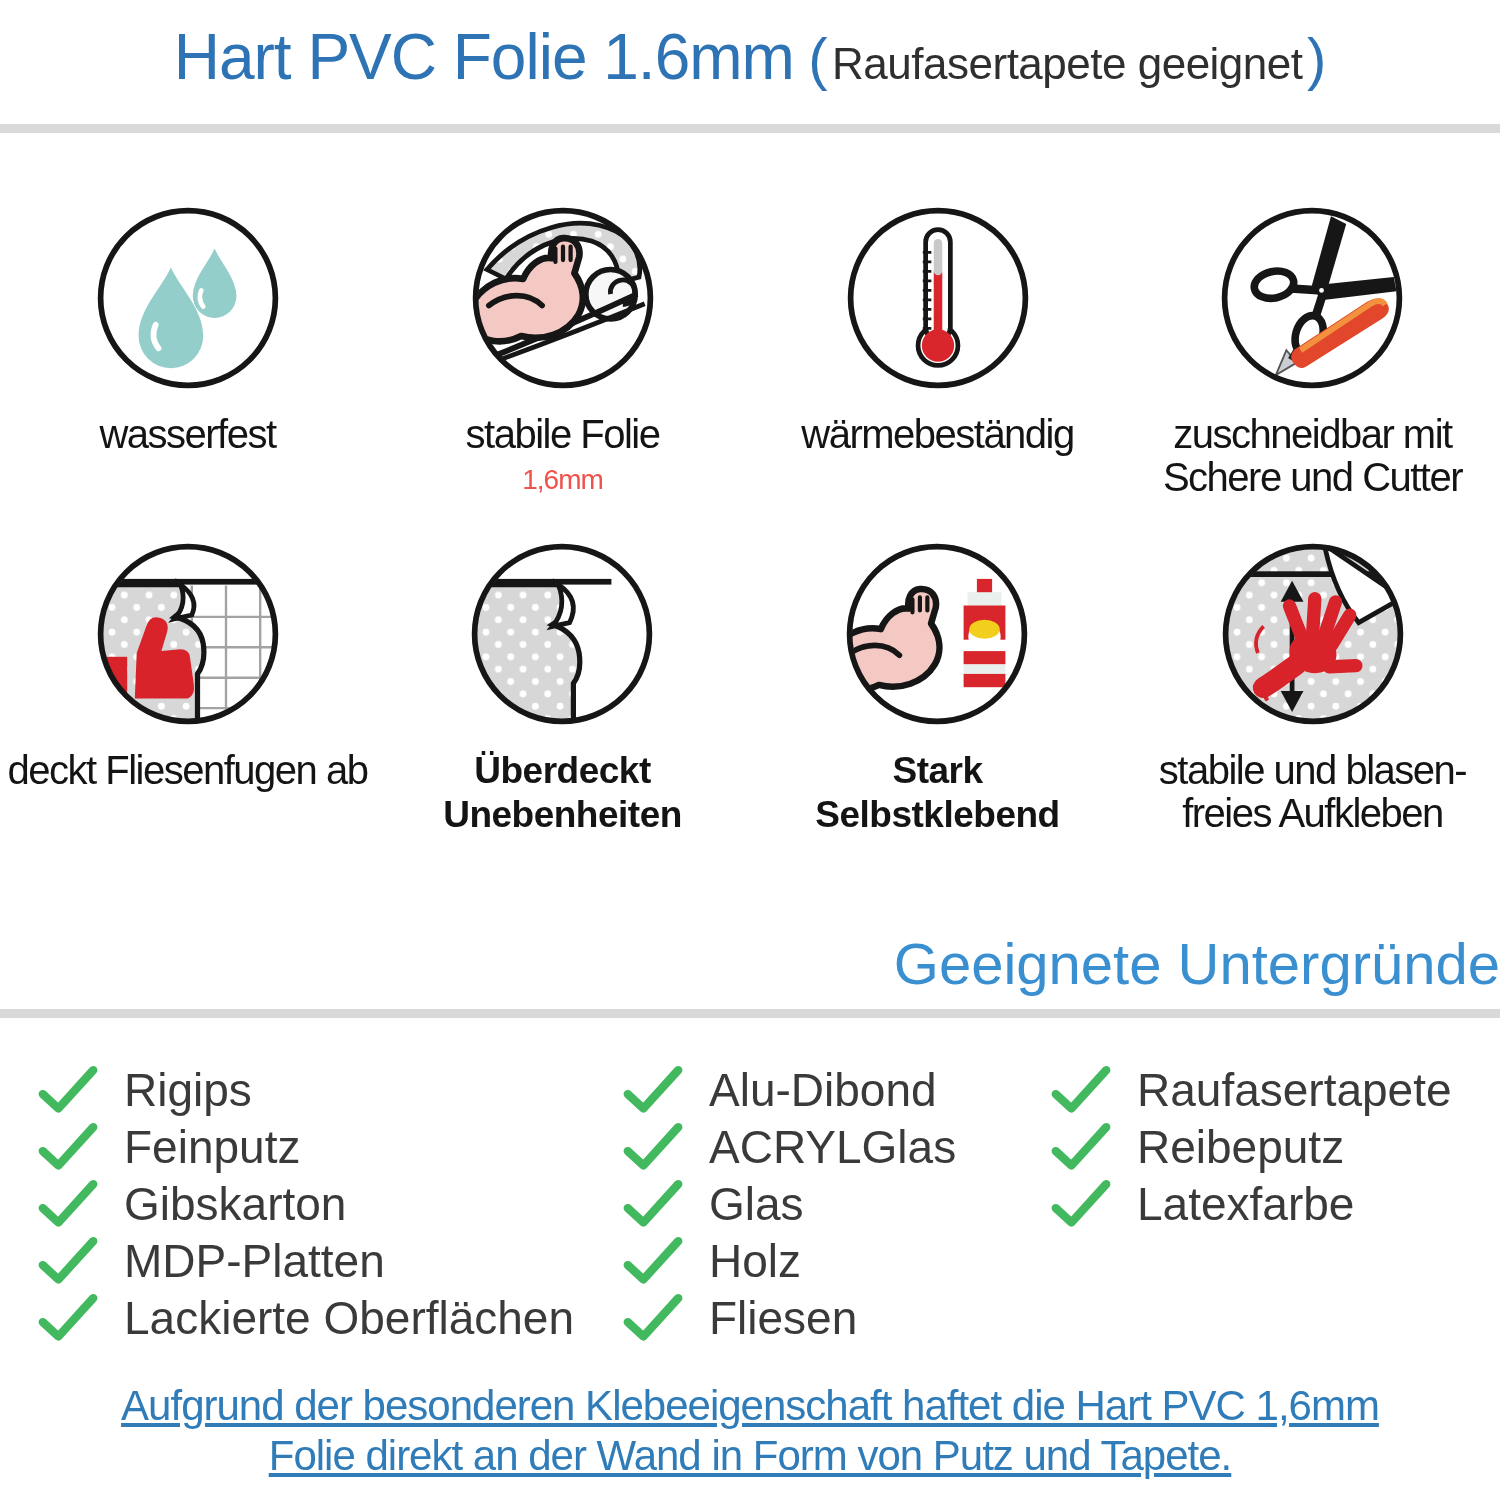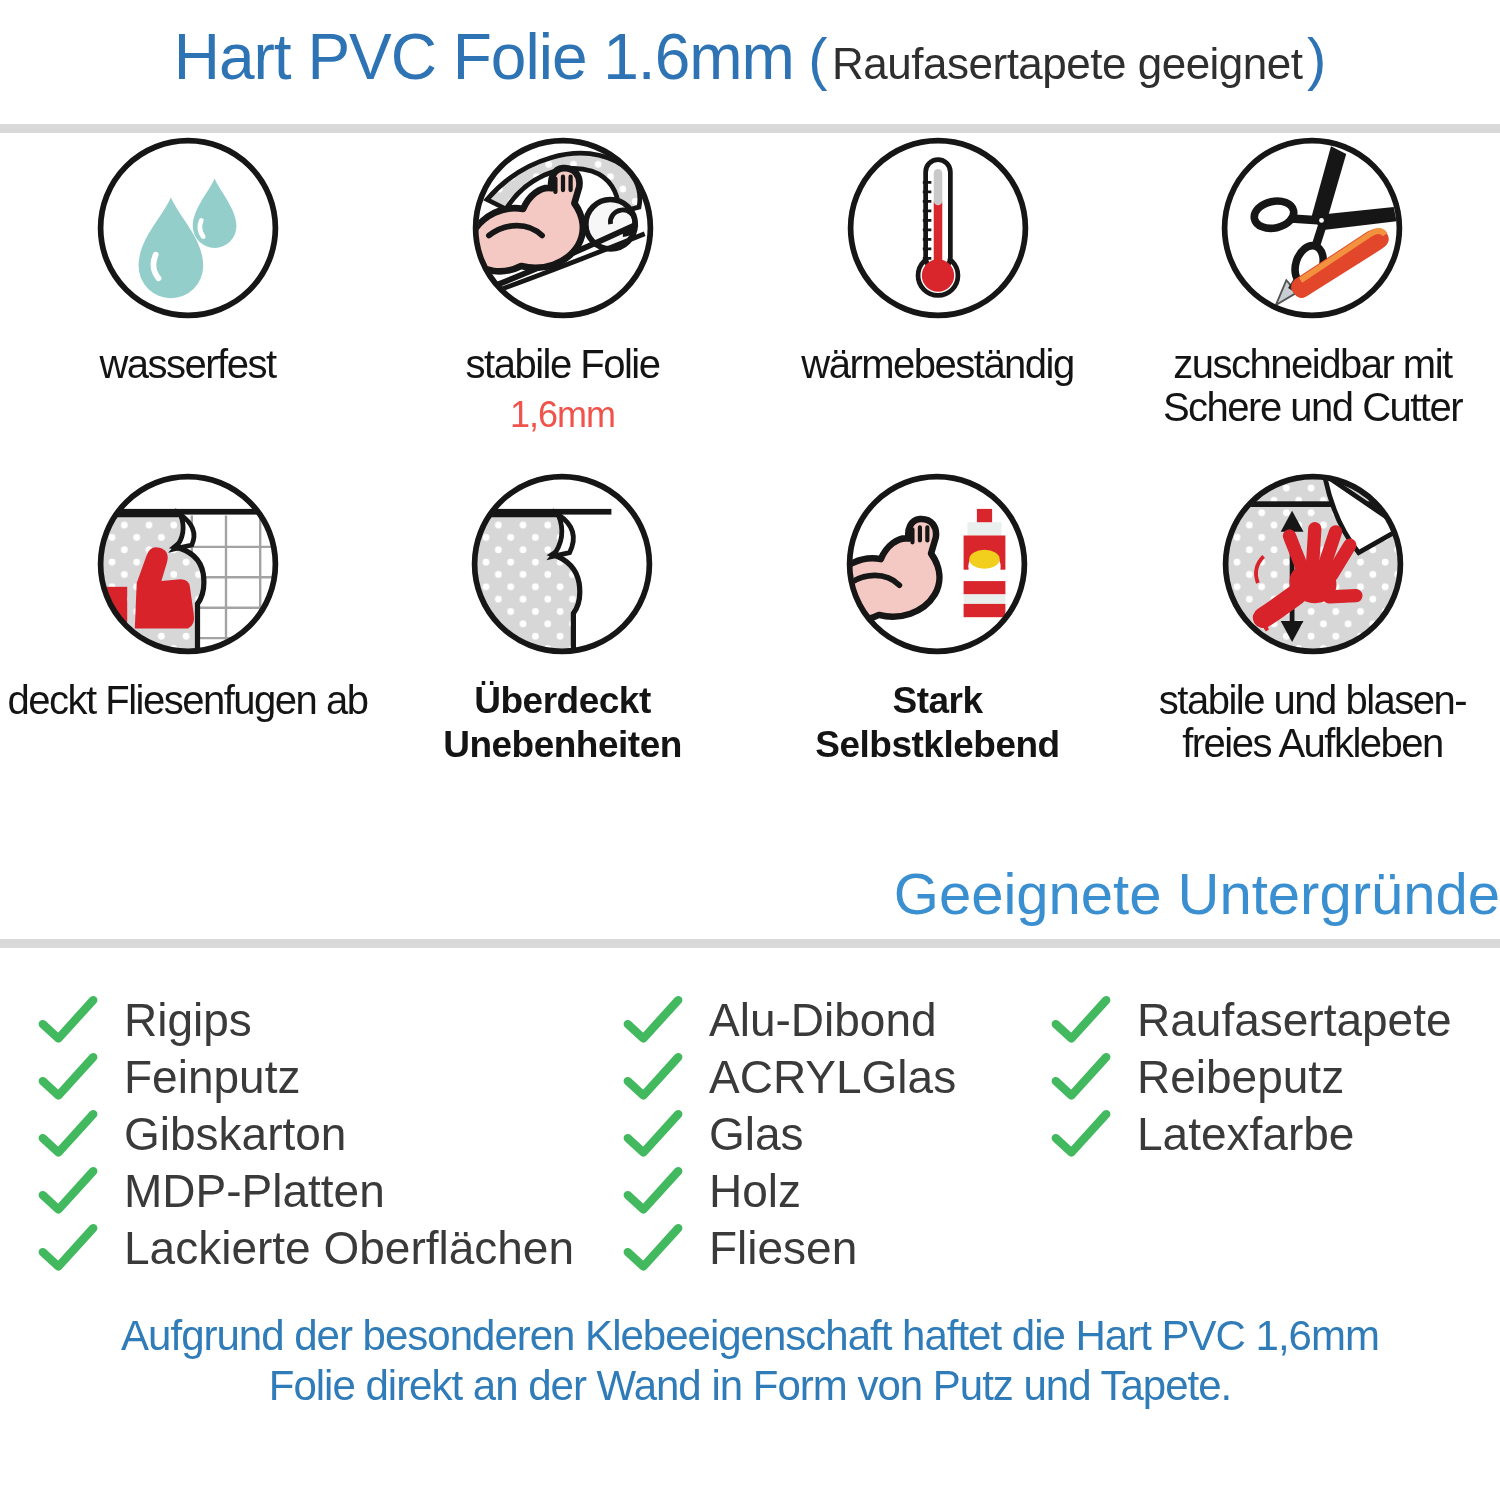--- a/index.html
+++ b/index.html
@@ -11,37 +11,37 @@
   .header{text-align:center;padding-top:20px;white-space:nowrap;}
   .title{font-size:64px;color:#2e74b5;letter-spacing:-1px;}
   .paren{font-size:58px;color:#2e74b5;}
   .paren.open{margin-left:10px;}
   .subtitle{font-size:44px;color:#2f2f2f;letter-spacing:-0.5px;}
   .divider{height:9px;background:#d9d9d9;width:100%;}
   .divider.top{margin-top:30px;}
   .divider.mid{margin-top:12px;}
   
   .features{display:grid;grid-template-columns:repeat(4,375px);grid-template-rows:336px auto;
-    justify-items:center;}
+    justify-items:center;padding-top:70px;}
   .feature{display:flex;flex-direction:column;align-items:center;}
   .icon{width:190px;height:190px;display:block;}
   .cap{margin-top:20px;font-size:40px;letter-spacing:-1.5px;color:#141414;line-height:1.07;text-align:center;}
   .cap.bold{font-weight:bold;font-size:37px;letter-spacing:-0.5px;line-height:1.2;}
-  .sub-red{margin-top:8px;font-size:36px;color:#f0524c;letter-spacing:-1px;text-align:center;}
+  .sub-red{margin-top:8px;font-size:28px;color:#f0524c;letter-spacing:-1px;text-align:center;}
   
   .section-title{margin-top:92px;text-align:right;font-size:58px;color:#3a8fd1;}
   .subs{display:flex;padding-left:38px;margin-top:44px;}
   .sub-col{display:flex;flex-direction:column;}
   .sub-col.c1{width:585px;}
   .sub-col.c2{width:428px;}
   .sub-col.c3{flex:1;}
   .sub-item{display:flex;align-items:center;gap:26px;height:57px;font-size:46px;color:#3a3a3a;}
   .check{width:60px;height:53px;flex:0 0 auto;}
   
-  .footer{margin-top:34px;text-align:center;font-size:42px;line-height:1.2;color:#2f7cb9;letter-spacing:-1px;}
+  .footer{margin-top:34px;text-align:center;font-size:42px;line-height:1.2;color:#2f7cb9;letter-spacing:-1px;text-decoration:underline;}
 </style>
 </head>
 <body>
 
 <svg width="0" height="0" style="position:absolute" aria-hidden="true">
   <defs>
     <pattern id="dotpat" width="26" height="26" patternUnits="userSpaceOnUse">
       <rect width="26" height="26" fill="#d7d7d7"></rect>
       <circle cx="7" cy="7" r="3.6" fill="#ffffff"></circle>
       <circle cx="20" cy="20" r="3.6" fill="#ffffff"></circle>

